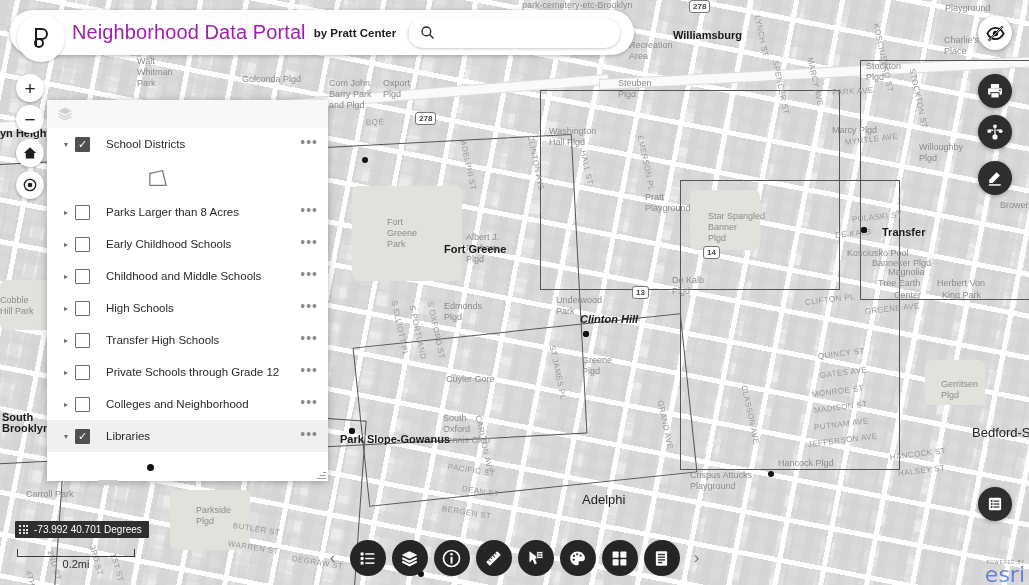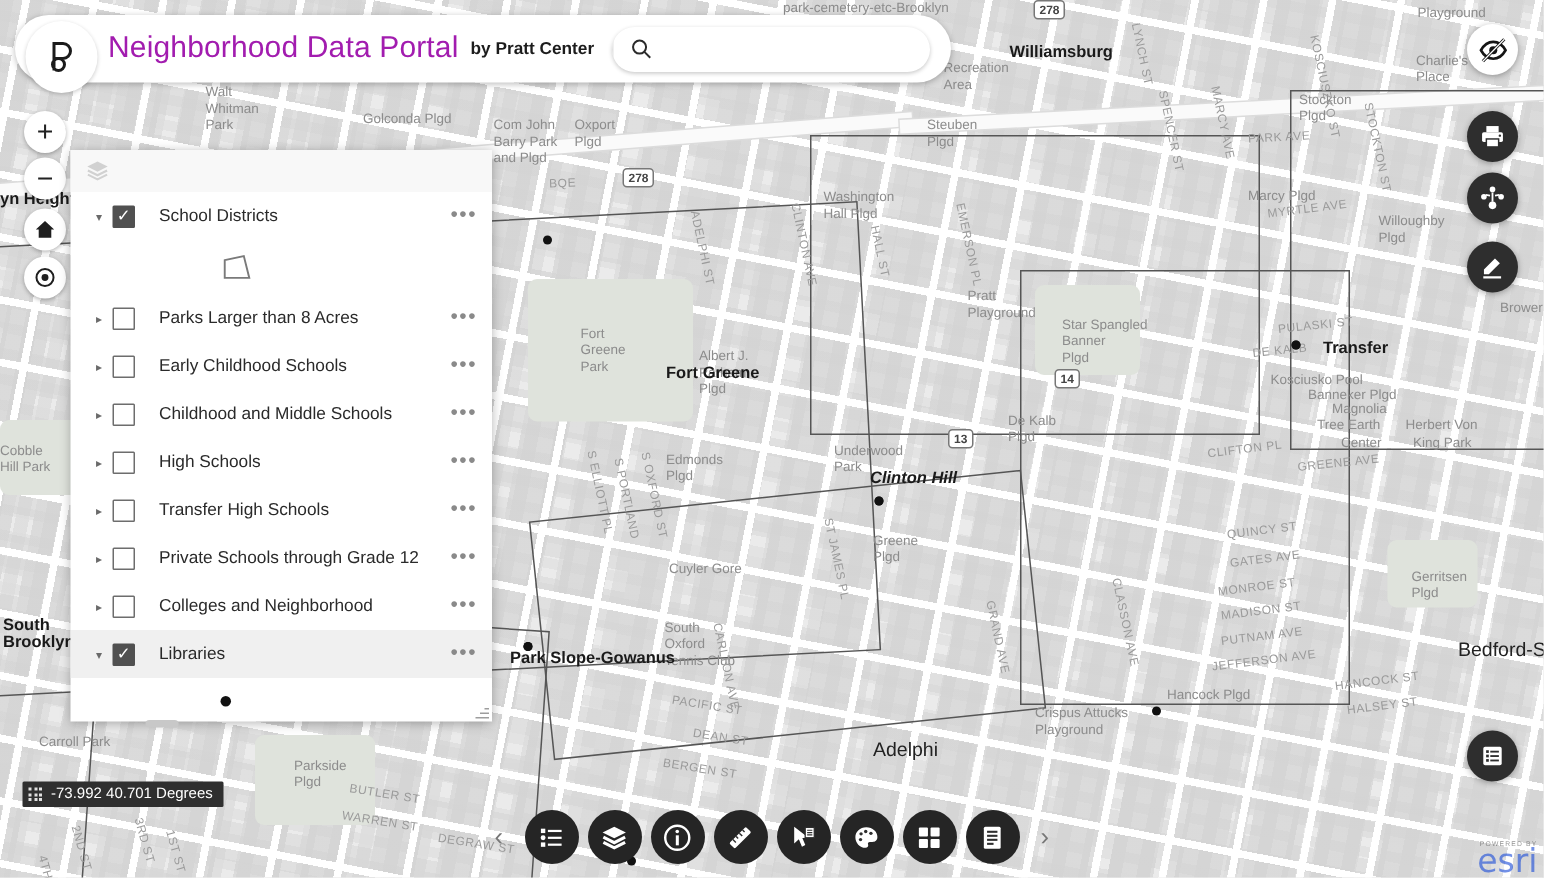--- a/index.html
+++ b/index.html
@@ -614,19 +614,23 @@
         <b></b>
         <b></b>
         <b></b>
         <b></b>
         <b></b>
         <b></b>
         <b></b>
     </span>
     <span>-73.992 40.701 Degrees</span>
   </div>
+  <div id="scalebar">
+    <div class="bar"></div>
+    <div id="scale-label">0.2mi</div>
+  </div>
 
   <div id="esri-logo">
     <div id="esri-powered">POWERED BY</div>
     <div id="esri-word">esri</div>
   </div>
 
 </div>
 
 </body></html>

